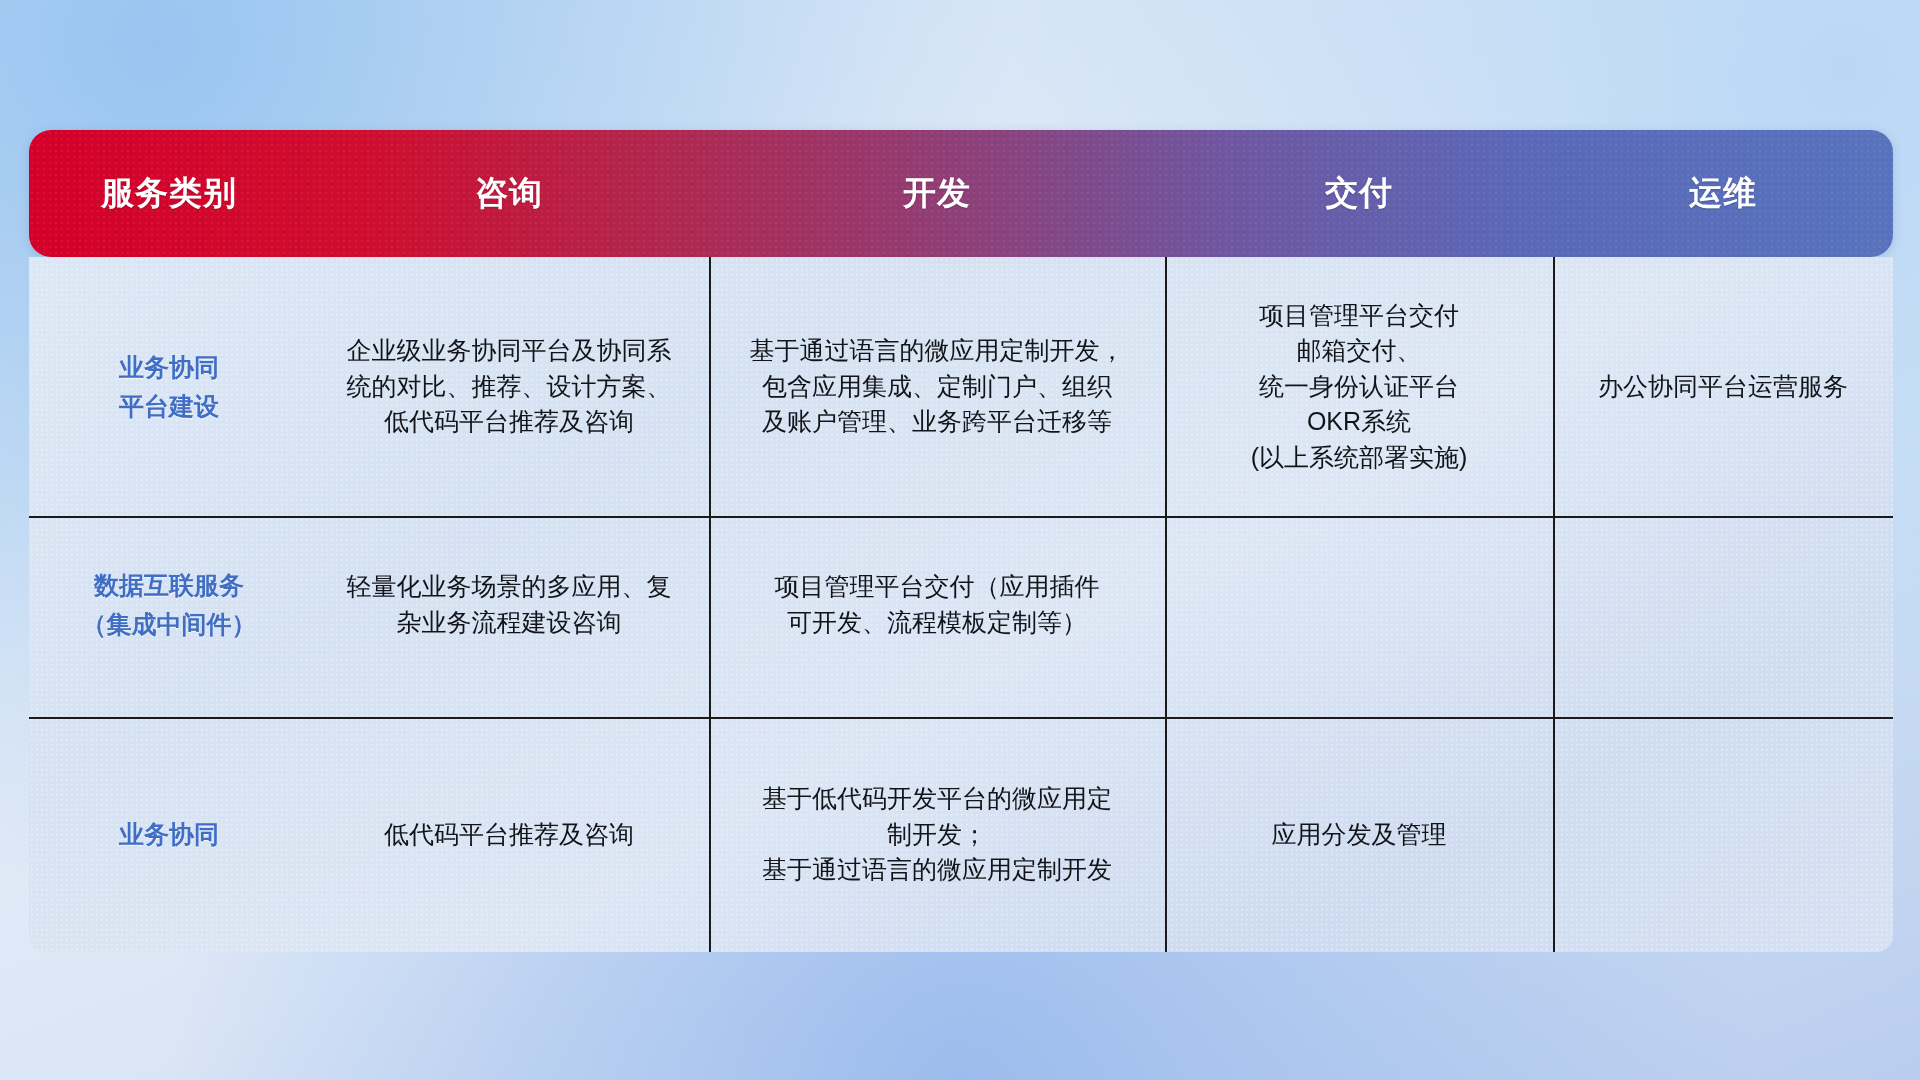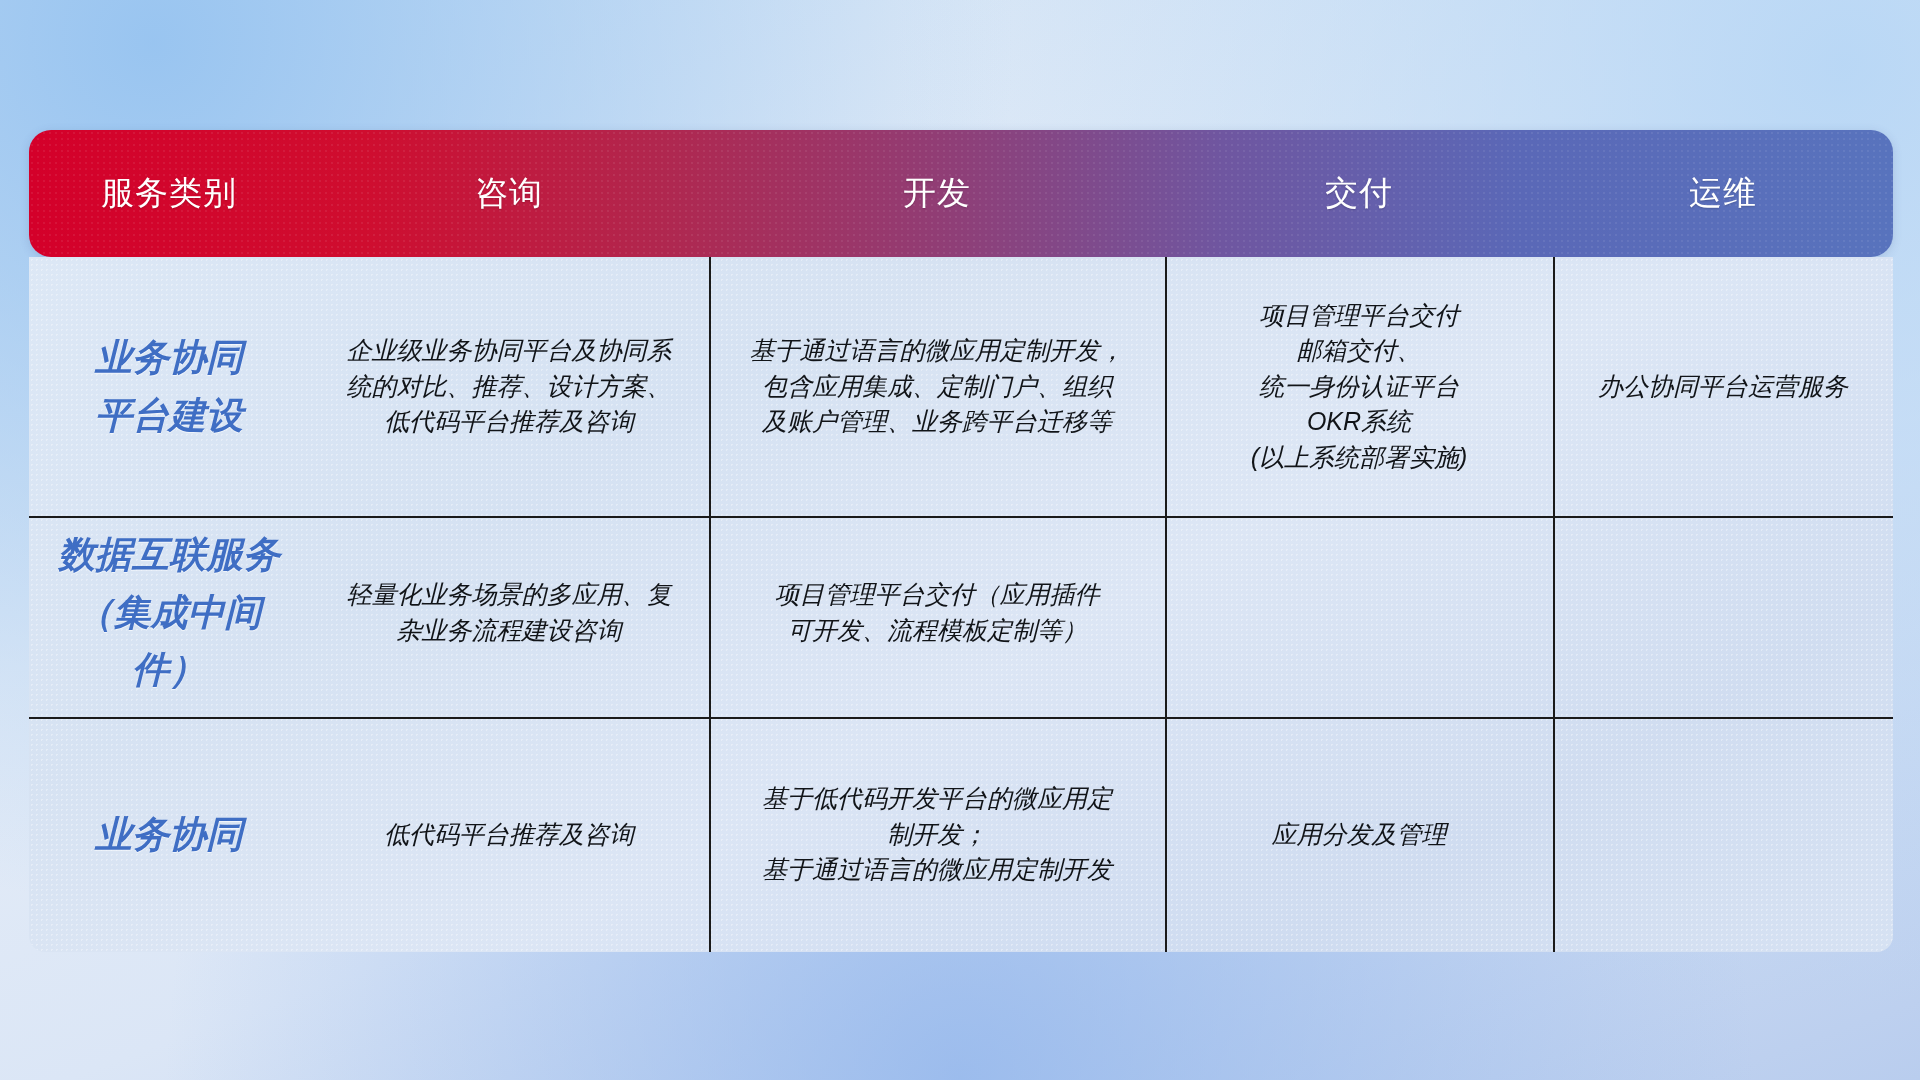--- a/index.html
+++ b/index.html
@@ -59,21 +59,21 @@
     inset: 0;
     background-image: radial-gradient(rgba(255,255,255,0.07) 1px, transparent 1px);
     background-size: 6px 6px;
     pointer-events: none;
   }
   .th {
     position: relative;
     z-index: 2;
     color: #ffffff;
     font-size: 33px;
-    font-weight: normal;
+    font-weight: bold;
     text-align: center;
     letter-spacing: 1px;
     text-shadow: 0 1px 2px rgba(0,0,0,0.18);
   }
 
   
   .tbody {
     position: absolute;
     left: 0;
     top: 127px;
@@ -100,21 +100,21 @@
 
   .trow {
     position: absolute;
     left: 0;
     width: 1864px;
     display: flex;
     align-items: center;
     z-index: 2;
   }
   .trow.r0 { top: 0px;   height: 259px; }
-  .trow.r1 { top: 255px; height: 201px; }
+  .trow.r1 { top: 247px; height: 201px; }
   .trow.r2 { top: 460px; height: 235px; }
 
   .row-sep {
     position: absolute;
     left: 0;
     width: 1864px;
     height: 2px;
     background: #1a1a1a;
     z-index: 3;
   }
@@ -134,26 +134,25 @@
   .col-sep.c3 { left: 1524px; }
 
   .td {
     text-align: center;
     color: #111418;
     font-size: 25px;
     line-height: 1.42;
     padding: 0 12px;
     box-sizing: border-box;
     white-space: pre-line;
-    font-style: italic;
   }
   .td.cat {
     color: #3f6ec4;
     font-weight: bold;
-    font-size: 37px;
+    font-size: 25px;
     line-height: 1.55;
     text-shadow: 0 1px 1px rgba(255,255,255,0.7);
   }
 
   
   .w0 { width: 280px; flex: 0 0 280px; }
   .w1 { width: 400px; flex: 0 0 400px; }
   .w2 { width: 456px; flex: 0 0 456px; }
   .w3 { width: 388px; flex: 0 0 388px; }
   .w4 { width: 340px; flex: 0 0 340px; }

